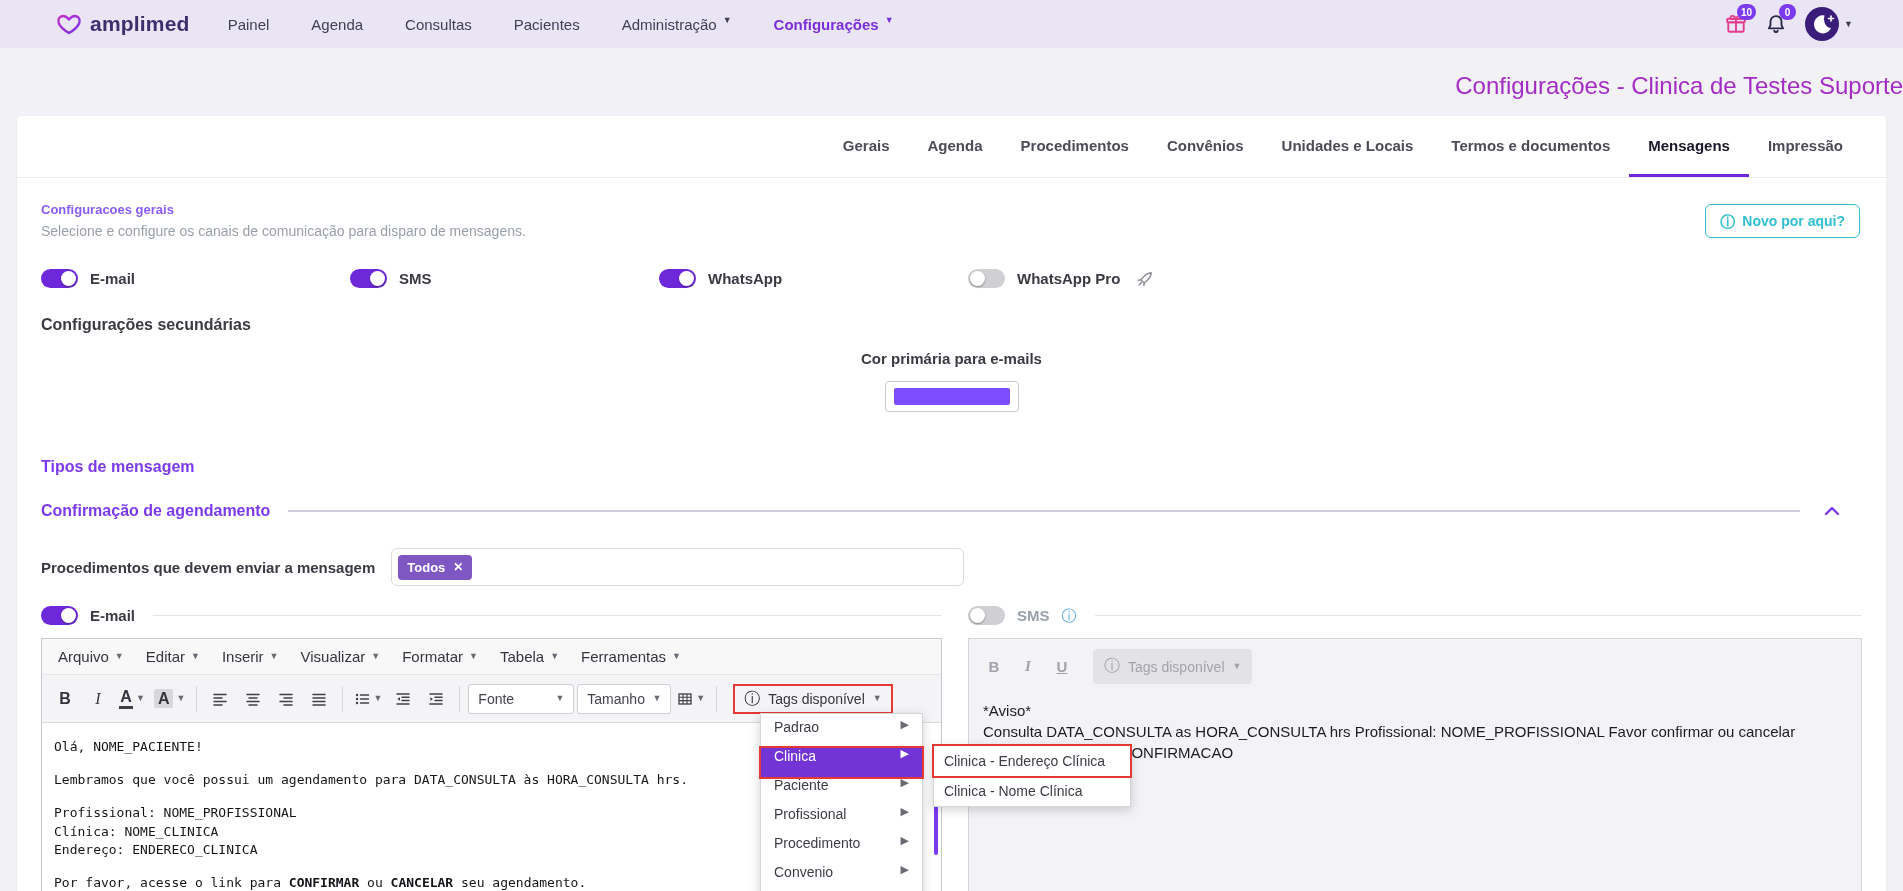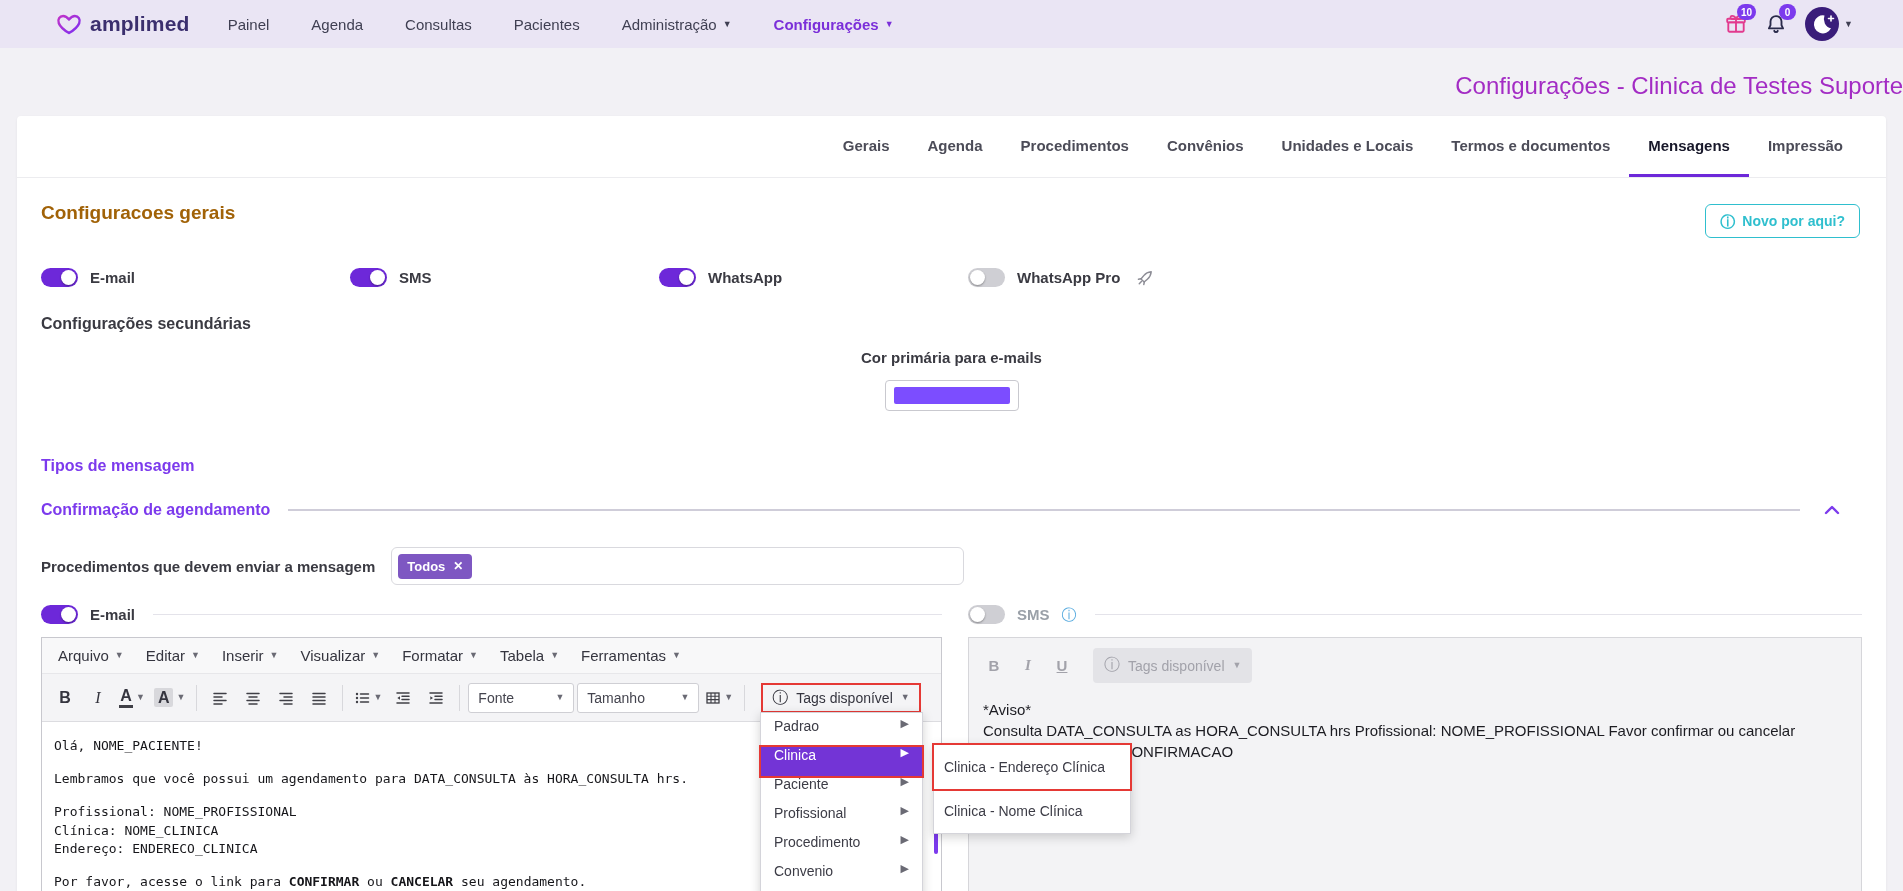--- a/index.html
+++ b/index.html
@@ -5,21 +5,21 @@
 <style>
   * { margin:0; padding:0; box-sizing:border-box; }
   html,body { width:1903px; height:891px; overflow:hidden; }
   body { font-family:"Liberation Sans", sans-serif; background:#f2f1f5; color:#333; }
 
   
   .navbar { height:48px; background:#eae5f4; display:flex; align-items:center; padding:0 50px 0 56px; }
   .logo { display:flex; align-items:center; gap:8px; cursor:pointer; }
   .logo-text { font-size:21px; font-weight:700; color:#3b2f6e; letter-spacing:.2px; }
   .nav-items { display:flex; gap:42px; margin-left:38px; }
-  .nav-item { font-size:15px; color:#3f3f52; cursor:pointer; display:flex; align-items:center; gap:6px; white-space:nowrap; }
+  .nav-item { font-size:15px; color:#3f3f52; cursor:pointer; display:flex; align-items:flex-start; gap:6px; white-space:nowrap; }
   .nav-item.active { color:#7b2fd9; font-weight:600; }
   .dd-caret { font-size:9px; line-height:1; }
   .nav-right { margin-left:auto; display:flex; align-items:center; gap:18px; }
   .icon-wrap { position:relative; cursor:pointer; display:flex; }
   .badge { position:absolute; top:-9px; right:-9px; background:#7c3aed; color:#fff; font-size:10px; font-weight:700;
            min-width:17px; height:16px; border-radius:9px; display:flex; align-items:center; justify-content:center; padding:0 4px; }
   .avatar-wrap { display:flex; align-items:center; gap:5px; cursor:pointer; }
 
   
   .page-title { margin:24px 0 16px 17px; font-size:24px; font-weight:500; color:#a32cc4;text-align:right; }
@@ -27,21 +27,21 @@
   
   .card { margin:0 17px; background:#fff; border-radius:4px; min-height:760px; box-shadow:0 1px 3px rgba(0,0,0,.06); }
   .tabs { display:flex; justify-content:flex-end; padding:0 24px; border-bottom:1px solid #ececef; height:62px; }
   .tab { display:flex; align-items:center; padding:0 19px; font-size:15px; font-weight:600; color:#4c4c58; cursor:pointer;
          border-bottom:3px solid transparent; white-space:nowrap; }
   .tab.active { color:#18182a; font-weight:700; border-bottom-color:#6d28d9; }
 
   .card-body { padding:24px 24px 0; position:relative; }
 
   .section-head { display:flex; justify-content:space-between; align-items:flex-start; }
-  .sec-title { font-size:19px; font-weight:700; color:#a16207; }
+  .sec-title { font-size:13px; font-weight:700; color:#8b5cf6; }
   .sec-sub { font-size:14px; color:#9aa0a8; margin-top:6px; }
   .help-btn { display:flex; align-items:center; gap:7px; border:1px solid #2fbfce; color:#2fbfce; background:#fff;
               border-radius:6px; padding:8px 14px; font-size:14px; font-weight:600; cursor:pointer; margin:2px 2px 0 0; }
   .help-info { font-size:15px; line-height:1; }
 
   .channels { display:flex; margin-top:30px; }
   .channel { width:309px; display:flex; align-items:center; gap:12px; }
   .toggle { width:37px; height:19px; border-radius:10px; background:#cfcfd4; position:relative; cursor:pointer; flex:none; }
   .toggle::after { content:""; position:absolute; width:15px; height:15px; border-radius:50%; background:#fff; top:2px; left:2px;
                    box-shadow:0 1px 2px rgba(0,0,0,.35); }
@@ -87,21 +87,21 @@
   .toolbar { display:flex; align-items:center; padding:6px 8px; gap:3px; background:#f4f4f6; border-bottom:1px solid #dcdce0; height:48px; }
   .tb-btn { min-width:30px; height:30px; display:flex; align-items:center; justify-content:center; border-radius:3px; cursor:pointer;
             color:#35353f; font-size:16px; gap:3px; padding:0 3px; }
   .tb-sep { width:1px; height:26px; background:#d8d8dc; margin:0 5px; flex:none; }
   .A-stack { display:flex; flex-direction:column; align-items:center; line-height:1; font-weight:700; }
   .colorbar { display:block; width:14px; height:3px; background:#3f3f46; margin-top:1px; }
   .A-bg { background:#d8d8dc; padding:1px 4px; border-radius:2px; font-weight:700; line-height:1.1; }
   .tb-select { height:30px; background:#fff; border:1px solid #cfcfd4; border-radius:3px; display:flex; align-items:center;
                justify-content:space-between; padding:0 9px; font-size:14px; color:#44444e; cursor:pointer; flex:none; }
   .tb-select.font { width:106px; }
-  .tb-select.size { width:122px; }
+  .tb-select.size { width:94px; }
   .tags-btn { display:flex; align-items:center; gap:8px; padding:5px 9px; font-size:14px; color:#35353f; cursor:pointer; margin-left:10px; white-space:nowrap; }
   .info-dark { font-size:16px; line-height:1; color:#2d2d36; }
   .annotated { outline:2px solid #e53935; outline-offset:0; }
 
   .editor-content { background:#fff; padding:15px 12px; height:245px; font-family:"DejaVu Sans Mono", monospace;
                     font-size:13px; color:#16161a; }
   .editor-content p { line-height:1.4; }
   .gap { margin-top:15px; }
 
   .scroll-thumb { position:absolute; right:3px; top:108px; width:4px; height:108px; background:#7c3aed; border-radius:2px; }
@@ -109,21 +109,21 @@
   .tags-dropdown { position:absolute; left:718px; top:74px; width:163px; background:#fff; border:1px solid #d4d4da;
                    box-shadow:0 3px 10px rgba(0,0,0,.18); padding:5px 0; z-index:20; }
   .tmenu-item { height:29px; display:flex; align-items:flex-start; justify-content:space-between; padding:0 13px; font-size:14px;
                 color:#3c3c46; cursor:pointer; }
   .tmenu-item.active, .tmenu-item.active:hover { background:#7334d6; color:#fff; }
   .sub-arrow { font-size:11px; color:#6a6a74; line-height:1; }
   .tmenu-item.active .sub-arrow { color:#fff; }
 
   .tags-submenu { position:absolute; left:891px; top:106px; width:198px; background:#fff; border:1px solid #d4d4da;
                   box-shadow:0 3px 10px rgba(0,0,0,.18); z-index:21; }
-  .sub-item { height:44px; display:flex; align-items:center; padding:0 10px; font-size:14px; color:#3c3c46; cursor:pointer; white-space:nowrap; }
+  .sub-item { height:30px; display:flex; align-items:center; padding:0 10px; font-size:14px; color:#3c3c46; cursor:pointer; white-space:nowrap; }
 
   
   .sms-panel { margin-top:12px; border:1px solid #d6d6da; background:#f3f3f5; height:272px; }
   .sms-toolbar { display:flex; align-items:center; gap:4px; padding:10px 10px 8px; }
   .sms-btn { width:30px; height:30px; display:flex; align-items:center; justify-content:center; color:#a2a2aa; font-size:15px;
              font-weight:700; border-radius:3px; }
   .sms-tags-chip { margin-left:12px; display:flex; align-items:center; gap:8px; background:#e3e3e7; border-radius:4px;
                    padding:7px 11px; color:#a2a2aa; font-size:14px; cursor:default; }
   .sms-content { padding:8px 14px; font-size:15px; color:#1c1c22; line-height:1.4; }
 </style>
@@ -210,20 +210,21 @@
     <div class="tab">Termos e documentos</div>
     <div class="tab active">Mensagens</div>
     <div class="tab">Impressão</div>
   </div>
 
   <div class="card-body">
 
     <div class="section-head">
       <div>
         <h2 class="sec-title">Configuracoes gerais</h2>
+        <p class="sec-sub">Selecione e configure os canais de comunicação para disparo de mensagens.</p>
       </div>
       <button class="help-btn">
         <span class="help-info">ⓘ</span>
         <span>Novo por aqui?</span>
       </button>
     </div>
 
     <div class="channels">
       <div class="channel">
         <span class="toggle on"></span>

